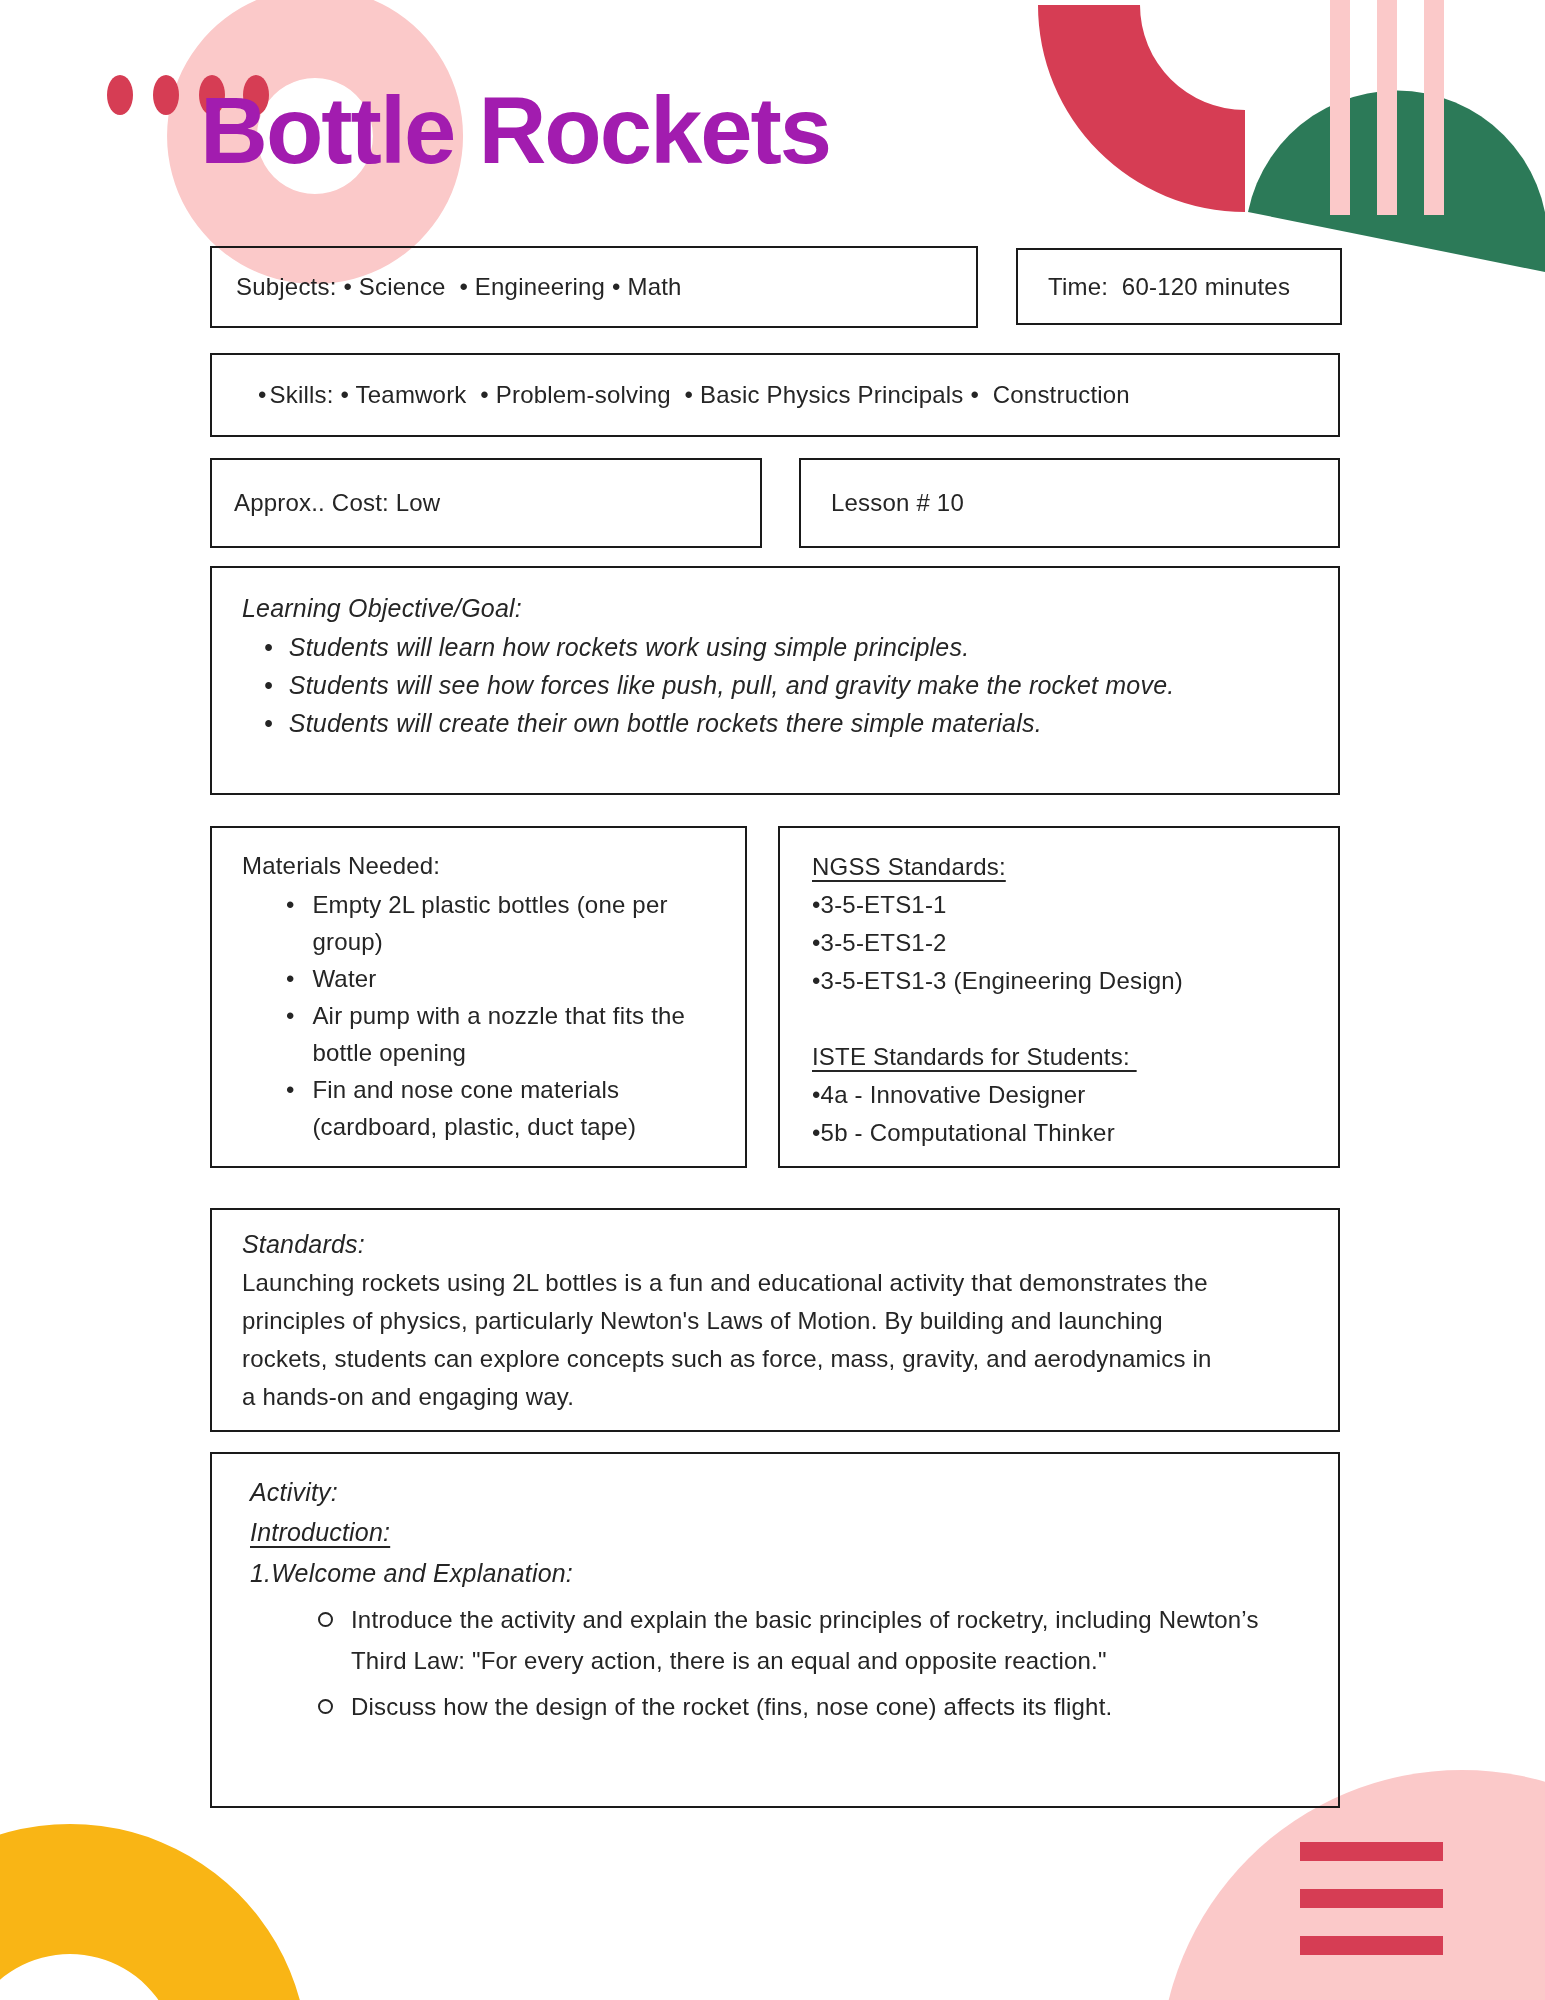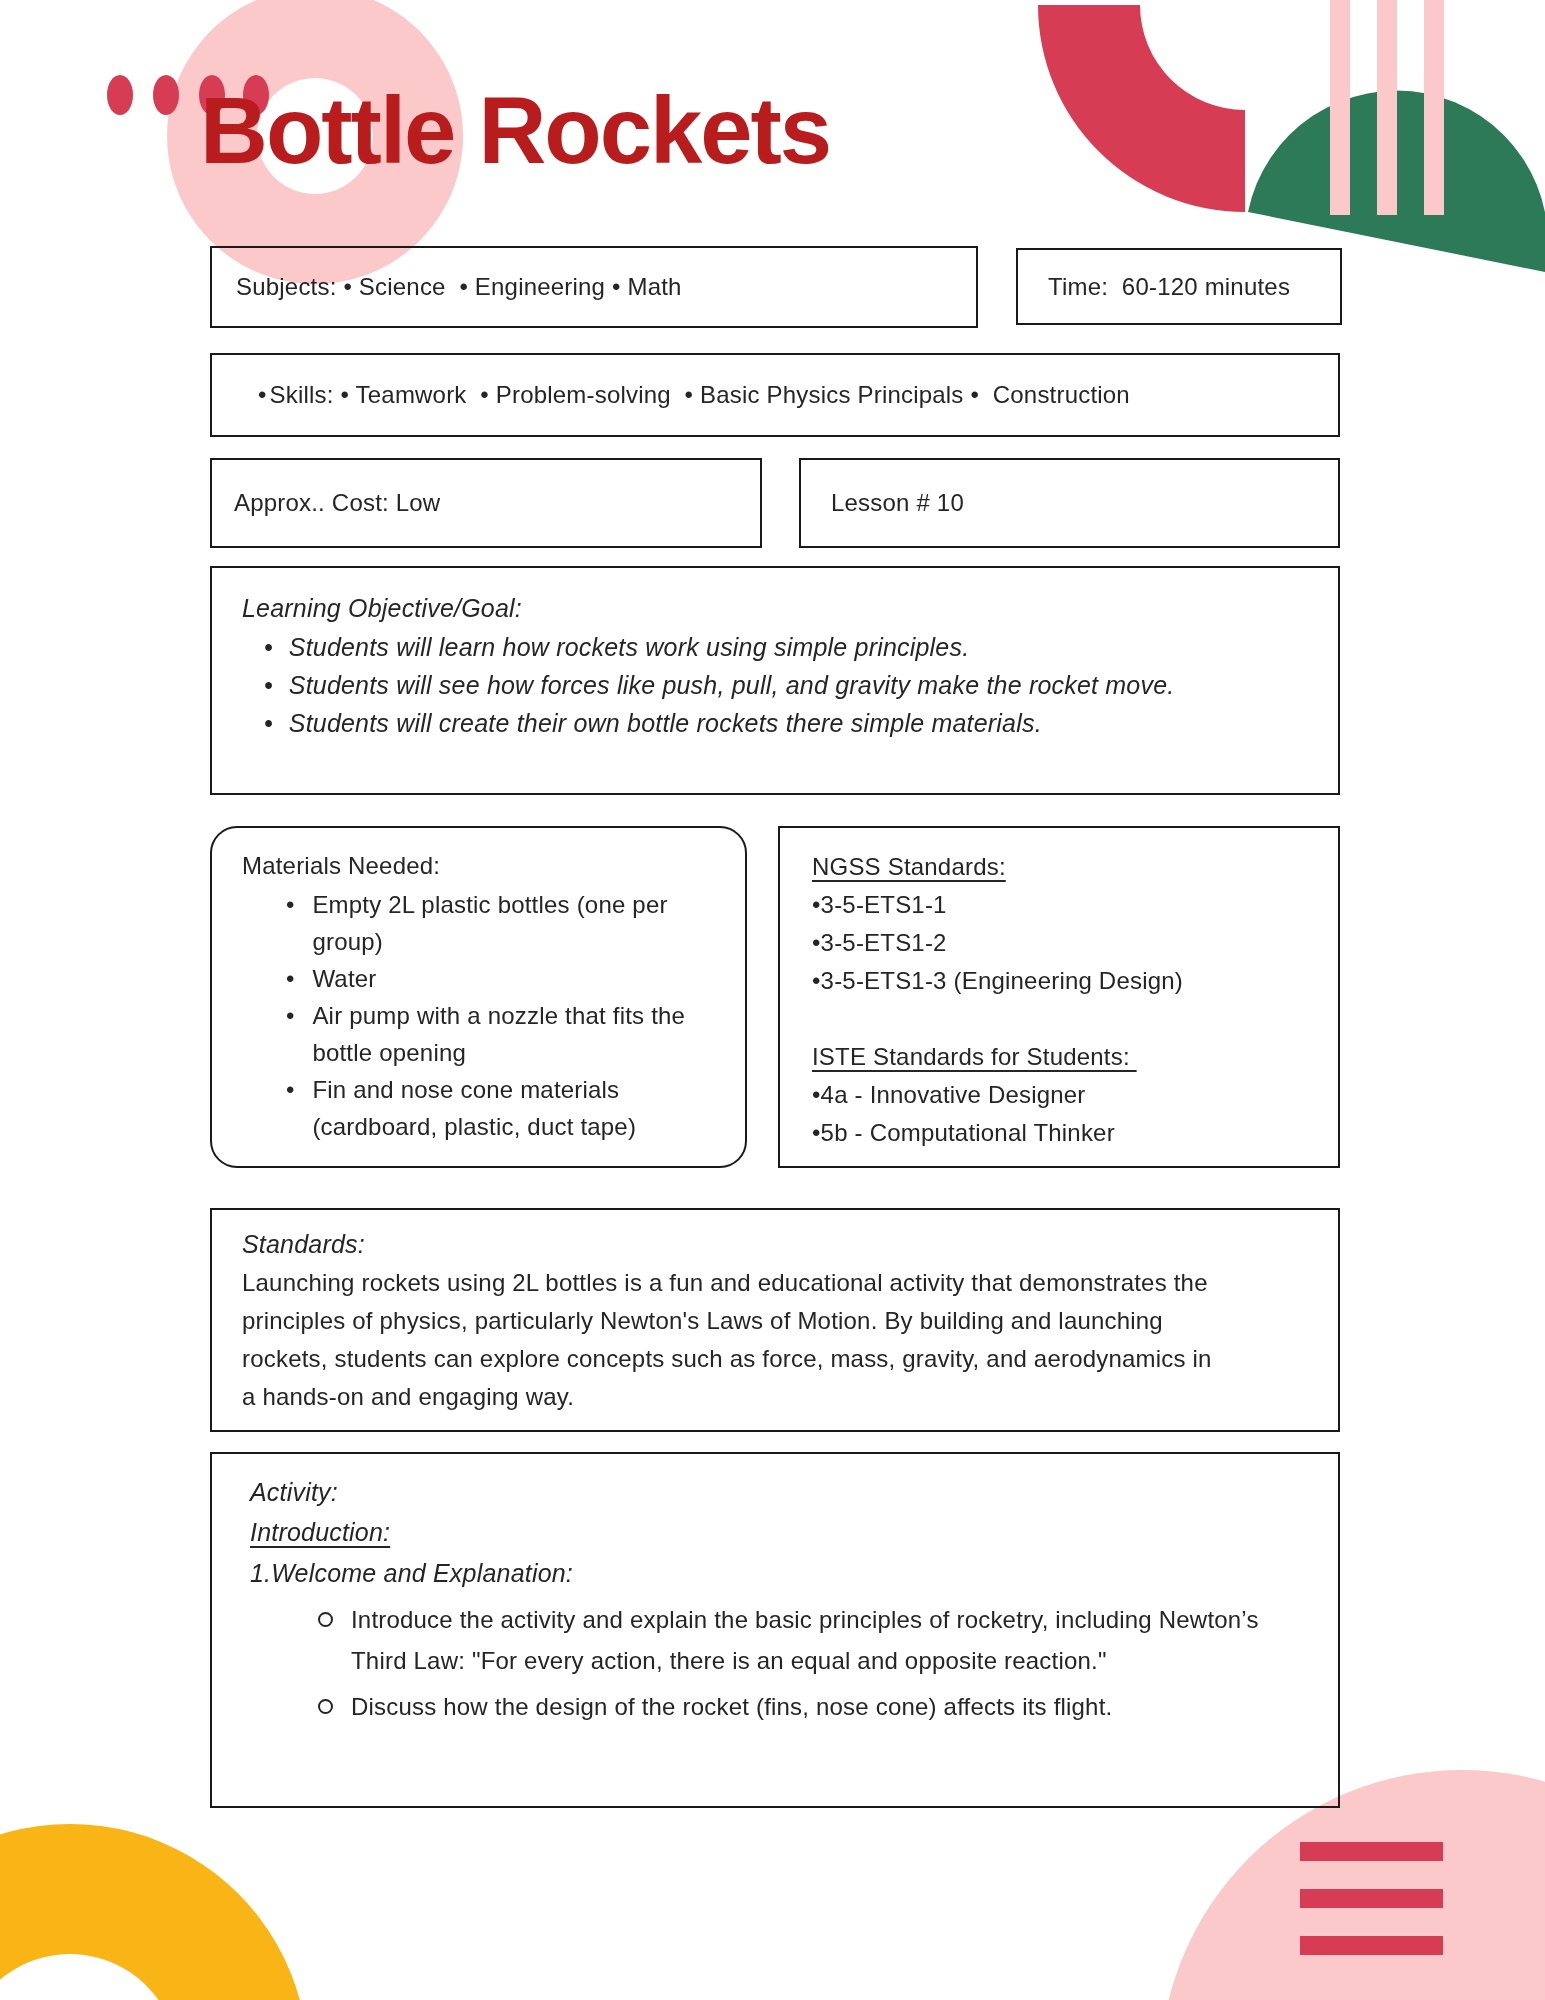--- a/index.html
+++ b/index.html
@@ -9,42 +9,42 @@
     background:#ffffff;
     overflow:hidden;
     font-family:"Liberation Sans", sans-serif;
     color:#252525;
   }
   .deco-layer{position:absolute;top:0;left:0;z-index:0;pointer-events:none;}
   .content{position:absolute;top:0;left:0;width:100%;height:100%;z-index:1;}
   .page-title{
     position:absolute;left:200px;top:84px;
     font-size:94px;font-weight:700;letter-spacing:-2px;
-    color:#b91c1c;line-height:1;white-space:nowrap;
+    color:#a21caf;line-height:1;white-space:nowrap;
   }
   .box{
     position:absolute;border:2.5px solid #1a1a1a;background:transparent;
     box-sizing:border-box;
   }
   .txt{white-space:pre-wrap;letter-spacing:0.2px;}
   .fs24{font-size:24px;}
   .fs25{font-size:25px;font-style:italic;}
   .vcenter{display:flex;align-items:center;}
   .row{display:flex;align-items:flex-start;}
   .bullet{flex:0 0 auto;}
   .u{text-decoration:underline;text-underline-offset:5px;text-decoration-thickness:2px;}
 
   
   .box-subjects{left:210px;top:246px;width:768px;height:82px;padding-left:24px;}
   .box-time{left:1016px;top:248px;width:326px;height:77px;padding-left:30px;}
   .box-skills{left:210px;top:353px;width:1130px;height:84px;padding-left:46px;}
   .box-cost{left:210px;top:458px;width:552px;height:90px;padding-left:22px;}
   .box-lesson{left:799px;top:458px;width:541px;height:90px;padding-left:30px;}
   .box-objective{left:210px;top:566px;width:1130px;height:229px;padding:20px 20px 0 30px;}
-  .box-materials{left:210px;top:826px;width:537px;height:342px;padding:18px 6px 0 30px;border-radius:27px;}
+  .box-materials{left:210px;top:826px;width:537px;height:342px;padding:18px 6px 0 30px;}
   .box-standards{left:778px;top:826px;width:562px;height:342px;padding:20px 10px 0 32px;}
   .box-background{left:210px;top:1208px;width:1130px;height:224px;padding:14px 20px 0 30px;}
   .box-activity{left:210px;top:1452px;width:1130px;height:356px;padding:18px 20px 0 38px;}
   .lh40{line-height:40px;}
 
   .obj-bullets .row{margin-left:22px;line-height:38px;}
   .obj-bullets .bullet{margin-right:16px;}
   .heading{line-height:40px;}
 
   .mat-items .row{margin-left:44px;line-height:37px;}

